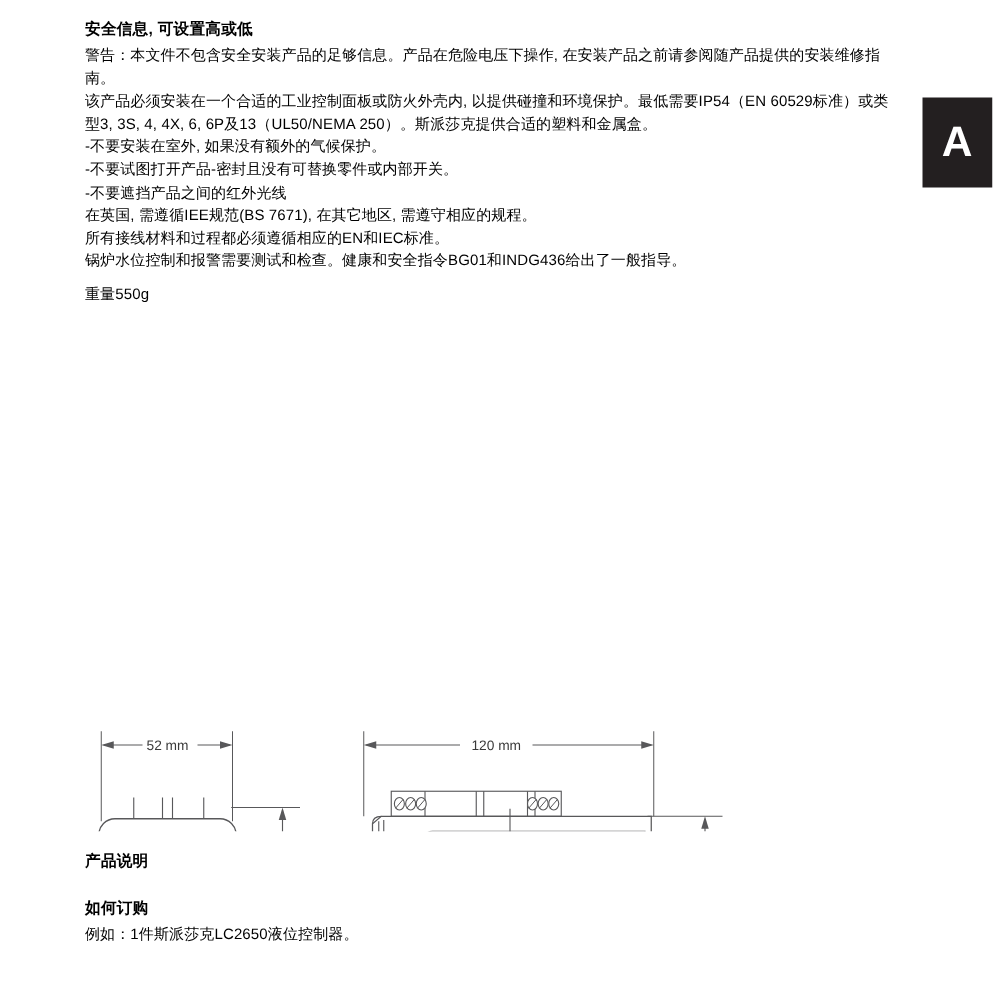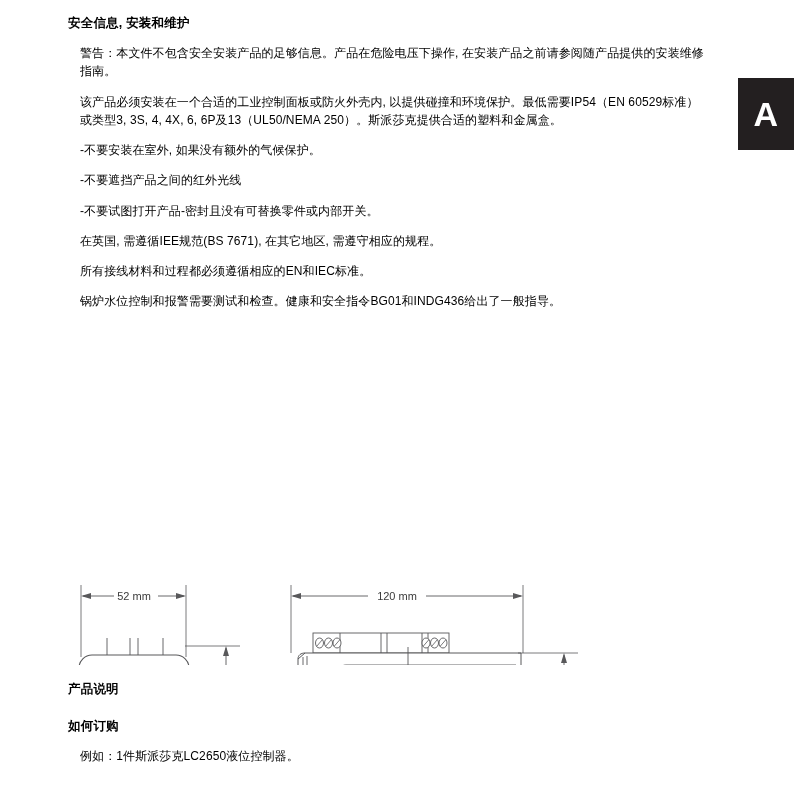--- a/index.html
+++ b/index.html
@@ -42,21 +42,21 @@
   }
   h2.heading {
     font-size: 12.5px;
     font-weight: bold;
     margin: 0 0 3px 0;
     line-height: 1.45;
     letter-spacing: 0.2px;
   }
   p.body-line {
     font-size: 12px;
-    margin: 12px;
+    margin: 0;
     line-height: 1.52;
     letter-spacing: 0.1px;
   }
 
   .dims-section {
     position: absolute;
     left: 68px;
     top: 226px;
     width: 654px;
   }
@@ -114,32 +114,33 @@
   }
 </style>
 </head>
 <body>
 
 <div class="section-tab">
   <span>A</span>
 </div>
 
 <div class="content">
-  <h2 class="heading">安全信息, 安装和维护</h2>
+  <h2 class="heading">安全信息, 可设置高或低</h2>
   <p class="body-line">警告：本文件不包含安全安装产品的足够信息。产品在危险电压下操作, 在安装产品之前请参阅随产品提供的安装维修指南。</p>
   <p class="body-line">该产品必须安装在一个合适的工业控制面板或防火外壳内, 以提供碰撞和环境保护。最低需要IP54（EN 60529标准）或类型3, 3S, 4, 4X, 6, 6P及13（UL50/NEMA 250）。斯派莎克提供合适的塑料和金属盒。</p>
   <p class="body-line">-不要安装在室外, 如果没有额外的气候保护。</p>
+  <p class="body-line">-不要试图打开产品-密封且没有可替换零件或内部开关。</p>
   <p class="body-line">-不要遮挡产品之间的红外光线</p>
-  <p class="body-line">-不要试图打开产品-密封且没有可替换零件或内部开关。</p>
   <p class="body-line">在英国, 需遵循IEE规范(BS 7671), 在其它地区, 需遵守相应的规程。</p>
   <p class="body-line">所有接线材料和过程都必须遵循相应的EN和IEC标准。</p>
   <p class="body-line">锅炉水位控制和报警需要测试和检查。健康和安全指令BG01和INDG436给出了一般指导。</p>
 </div>
 
 <div class="dims-section">
+  <p class="body-line">重量550g</p>
 </div>
 
 <div class="drawing">
 <svg width="794" height="380" viewBox="0 0 794 380" xmlns="http://www.w3.org/2000/svg">
   <g fill="none" stroke="#58585a" stroke-width="1" stroke-linejoin="miter">
 
     <g>
 
       <line x1="81" y1="300" x2="81" y2="372" stroke="#58585a" stroke-width="0.8"></line>
       <line x1="186" y1="300" x2="186" y2="372" stroke="#58585a" stroke-width="0.8"></line>

